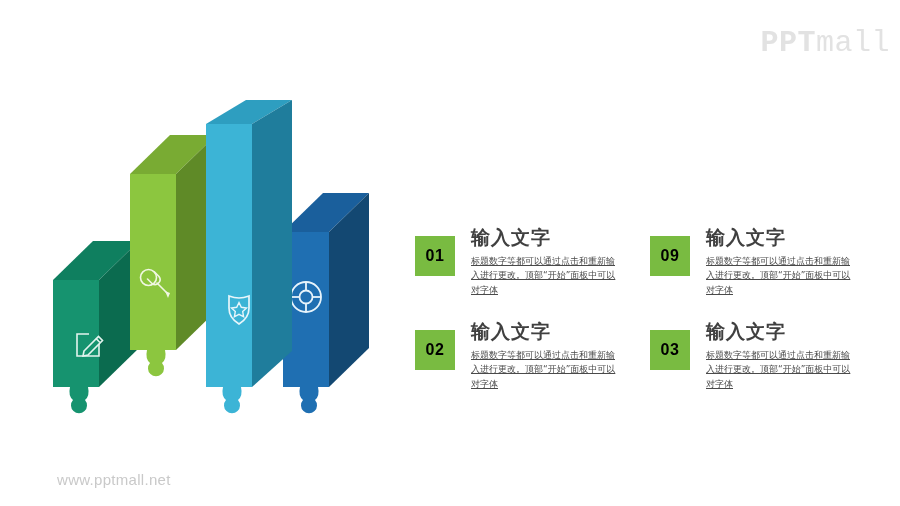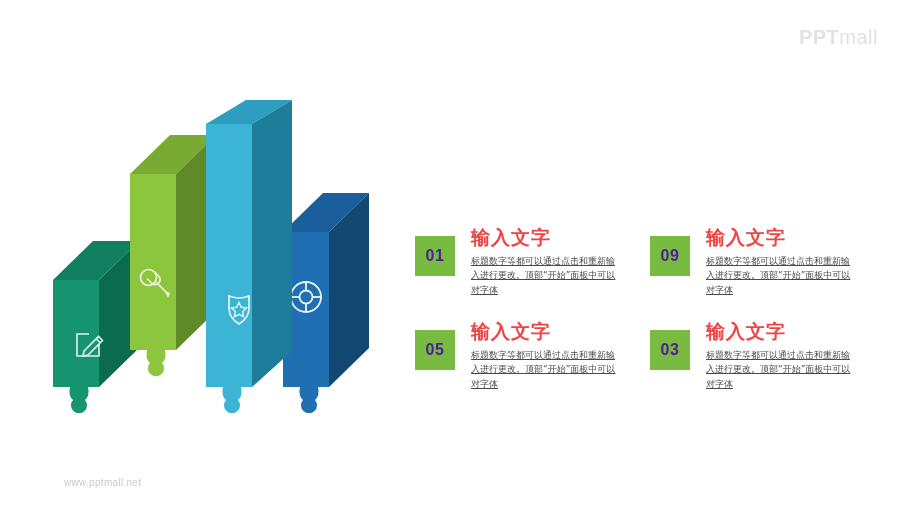--- a/index.html
+++ b/index.html
@@ -12,36 +12,36 @@
     background: #ffffff;
     font-family: "Liberation Sans", "DejaVu Sans", sans-serif;
     overflow: hidden;
     position: relative;
   }
 
   
   .logo {
     position: absolute;
     top: 26px;
-    right: 22px;
-    font-size: 20px;
+    right: 10px;
+    font-size: 30px;
     font-weight: 700;
     letter-spacing: 0.5px;
     color: #e2e2e2;
-    font-family: Liberation Sans, sans-serif;
+    font-family: Liberation Mono, monospace;
     user-select: none;
   }
   .logo .logo-mall { font-weight: 400; }
 
   
   .footer-url {
     position: absolute;
-    left: 64px;
+    left: 57px;
     bottom: 18px;
-    font-size: 10px;
+    font-size: 15px;
     color: #c9c9c9;
     letter-spacing: 0.3px;
   }
 
   
   .chart-stage {
     position: absolute;
     left: 0px;
     top: 0px;
     width: 420px;
@@ -67,37 +67,37 @@
   .item-r0c1 { left: 235px; top: 16px; }
   .item-r1c0 { left: 0px;   top: 110px; }
   .item-r1c1 { left: 235px; top: 110px; }
 
   .badge {
     flex: 0 0 auto;
     width: 40px;
     height: 40px;
     border-radius: 0;
     background: #79bb41;
-    color: #4c1d95;
+    color: #000000;
     font-size: 16px;
     font-weight: 700;
     display: flex;
     align-items: center;
     justify-content: center;
     margin-top: 10px;
     letter-spacing: 0.5px;
   }
   .item-text {
     margin-left: 16px;
     padding-top: 0px;
   }
   .item-title {
     font-size: 19px;
     font-weight: 700;
-    color: #ef4444;
+    color: #404040;
     line-height: 1.2;
     margin-bottom: 5px;
     letter-spacing: 1px;
     font-family: "DejaVu Sans", sans-serif;
   }
   .item-body {
     font-size: 9px;
     color: #4a4a4a;
     line-height: 1.62;
     max-width: 150px;
@@ -190,21 +190,21 @@
 
   <div class="item item-r0c1">
     <div class="badge">09</div>
     <div class="item-text">
       <div class="item-title">输入文字</div>
       <div class="item-body">标题数字等都可以通过点击和重新输入进行更改。顶部“开始”面板中可以对字体</div>
     </div>
   </div>
 
   <div class="item item-r1c0">
-    <div class="badge">05</div>
+    <div class="badge">02</div>
     <div class="item-text">
       <div class="item-title">输入文字</div>
       <div class="item-body">标题数字等都可以通过点击和重新输入进行更改。顶部“开始”面板中可以对字体</div>
     </div>
   </div>
 
   <div class="item item-r1c1">
     <div class="badge">03</div>
     <div class="item-text">
       <div class="item-title">输入文字</div>

